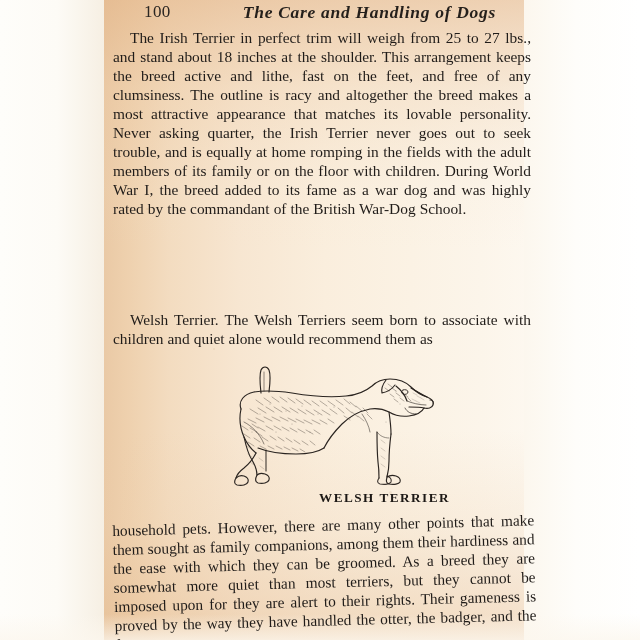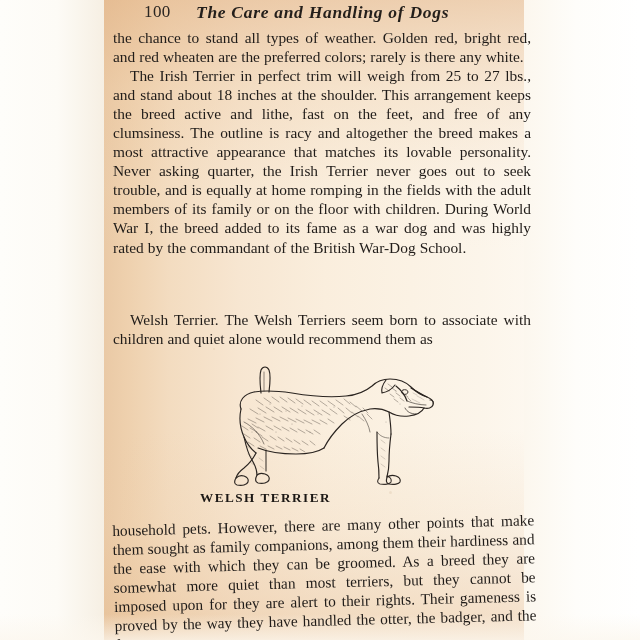--- a/index.html
+++ b/index.html
@@ -43,21 +43,21 @@
   
   .running-head{
     position:absolute;left:100px;top:2px;width:430px;height:24px;font-family:Liberation Serif, serif;
   }
   .folio{
     position:absolute;left:44px;top:0;
     font-size:17px;color:#2b2622;letter-spacing:.4px;
   }
   .head-title{
     position:absolute;left:96px;top:0;width:300px;
-    text-align:left;font-style:italic;font-size:17.5px;
+    text-align:right;font-style:italic;font-size:17.5px;
     color:#241f1b;letter-spacing:.7px;font-weight:600;
   }
 
   
   .col{
     position:absolute;left:113px;width:418px;
     text-align:justify;
     font-size:15.4px;line-height:19.05px;
     color:#201c19;
     -webkit-hyphens:none;hyphens:none;
@@ -78,21 +78,21 @@
     transform-origin:0 0;
   }
 
   
   .figure{
     position:absolute;left:200px;top:362px;width:250px;height:155px;
   }
   .figure svg{display:block;width:250px;height:128px;}
   .caption{
     position:absolute;left:0;top:128px;width:250px;
-    text-align:left;
+    text-align:right;
     font-size:13.2px;letter-spacing:1.5px;
     color:#1c1815;font-weight:600;
   }
 </style>
 </head>
 <body>
 
 <div id="page-scan">
 
   <div class="paper-base"></div>
@@ -106,21 +106,20 @@
   <div class="speck" style="left:468px;top:96px;width:2px;height:2px;"></div>
   <div class="speck" style="left:389px;top:491px;width:3px;height:3px;opacity:.20;"></div>
   <div class="speck" style="left:213px;top:348px;width:2px;height:2px;opacity:.20;"></div>
 
   <div class="running-head">
     <span class="folio">100</span>
     <span class="head-title">The Care and Handling of Dogs</span>
   </div>
 
   <div class="col" id="block-top">
-    <p>the chance to stand all types of weather. Golden red, bright red, and red wheaten are the preferred colors; rarely is there any white.</p>
     <p class="indent">The Irish Terrier in perfect trim will weigh from 25 to 27 lbs., and stand about 18 inches at the shoulder. This arrangement keeps the breed active and lithe, fast on the feet, and free of any clumsiness. The outline is racy and altogether the breed makes a most attractive appearance that matches its lovable personality. Never asking quarter, the Irish Terrier never goes out to seek trouble, and is equally at home romping in the fields with the adult members of its family or on the floor with children. During World War I, the breed added to its fame as a war dog and was highly rated by the commandant of the British War-Dog School.</p>
   </div>
 
   <div class="col" id="block-welsh">
     <p class="indent"><span class="lead">Welsh Terrier.</span><span> The Welsh Terriers seem born to associate with children and quiet alone would recommend them as</span></p>
   </div>
 
   <div class="figure">
     <svg viewBox="0 0 250 128" xmlns="http://www.w3.org/2000/svg">
       <g fill="none" stroke="#2a2420" stroke-width="1.15" stroke-linecap="round" stroke-linejoin="round">

